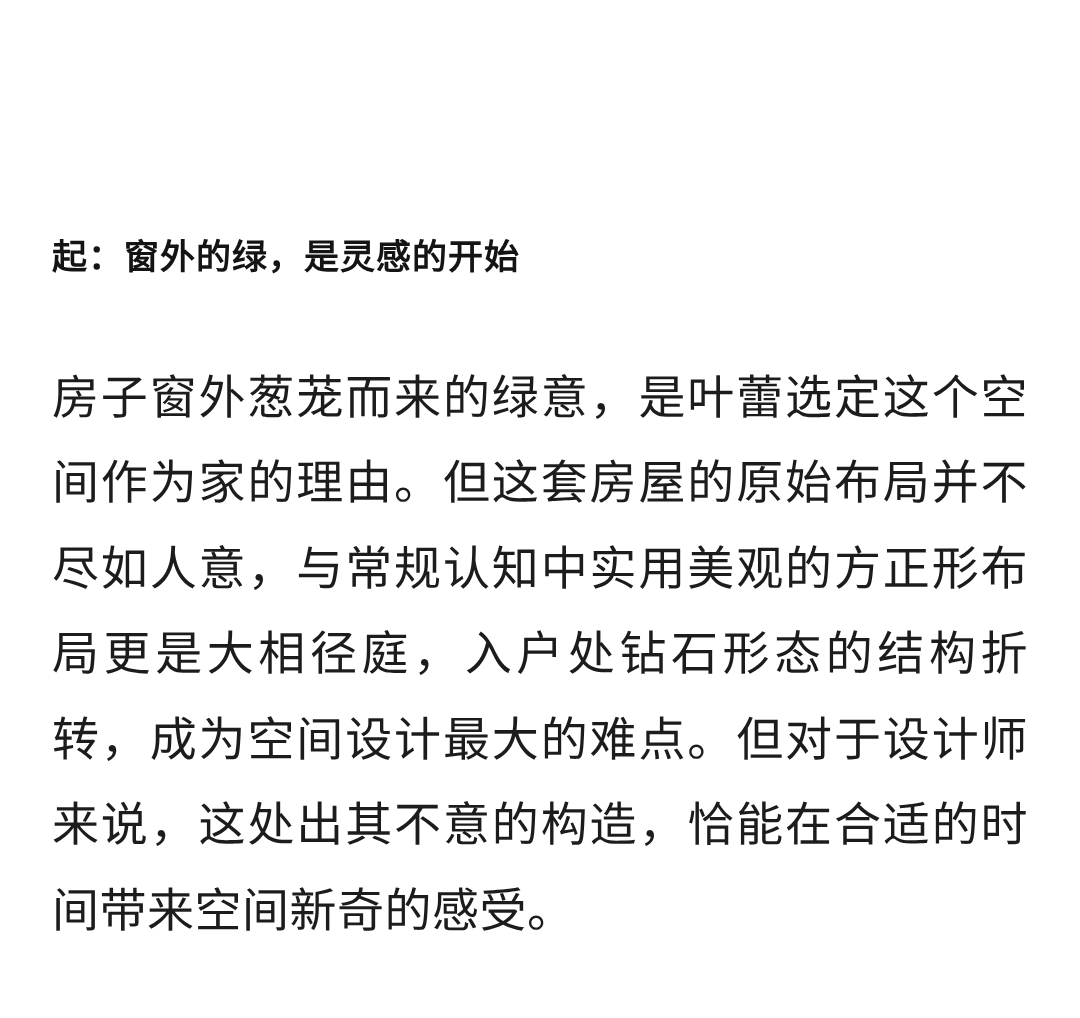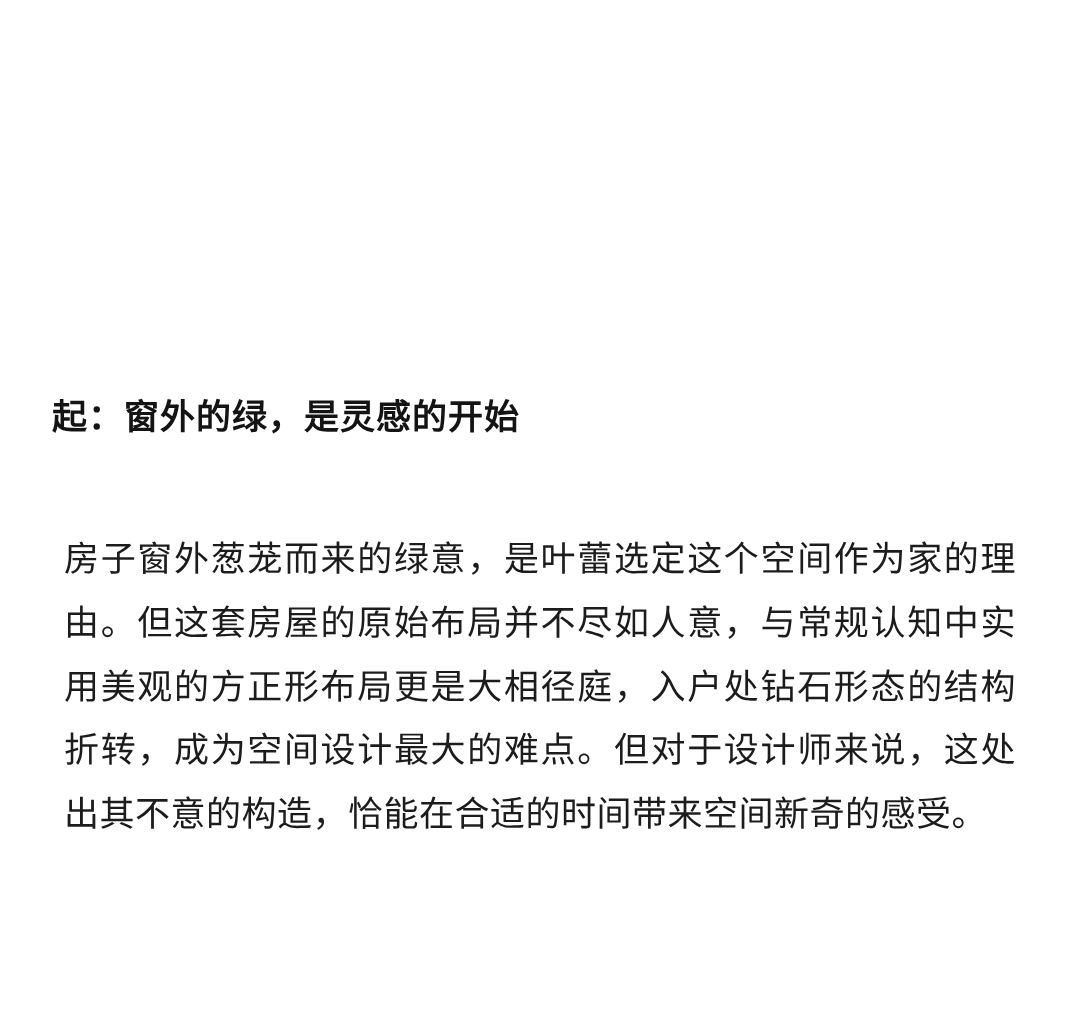--- a/index.html
+++ b/index.html
@@ -14,47 +14,47 @@
     color: #1a1a1a;
     overflow: hidden;
   }
   .page {
     box-sizing: border-box;
     width: 1080px;
     height: 1018px;
     padding: 0 52px;
     display: flex;
     flex-direction: column;
-    justify-content: center;
+    justify-content: flex-start;
     background: #ffffff;
   }
   .spacer-top {
     height: 232px;
     flex: none;
   }
   .article-heading {
     font-size: 35px;
     font-weight: bold;
     letter-spacing: 1px;
     line-height: 1.45;
     color: #141414;
     margin: 0;
     padding: 0;
   }
   .heading-gap {
     height: 72px;
     flex: none;
   }
   .article-body {
-    font-size: 35px;
+    font-size: 47px;
     font-weight: 400;
     line-height: 1.82;
     letter-spacing: 0.5px;
     color: #1c1c1c;
-    margin: 12px;
+    margin: 0;
     padding: 0;
     text-align: justify;
     text-justify: inter-ideograph;
   }
 </style>
 </head>
 <body>
 
 <div class="page">
   <div class="spacer-top"></div>

